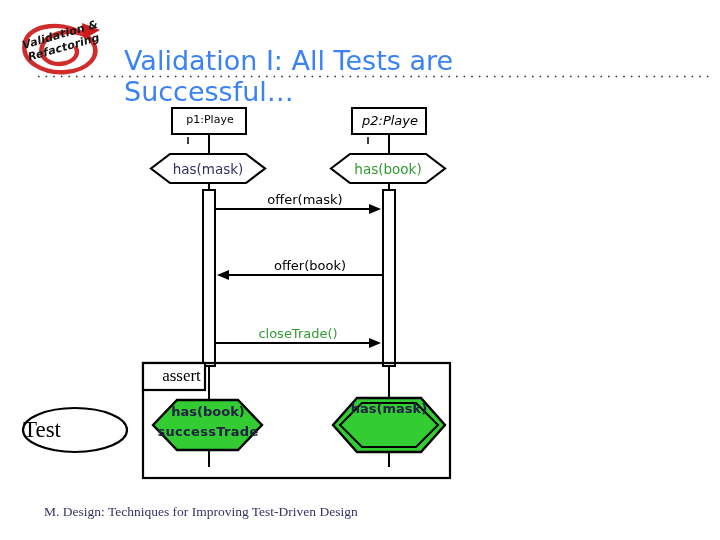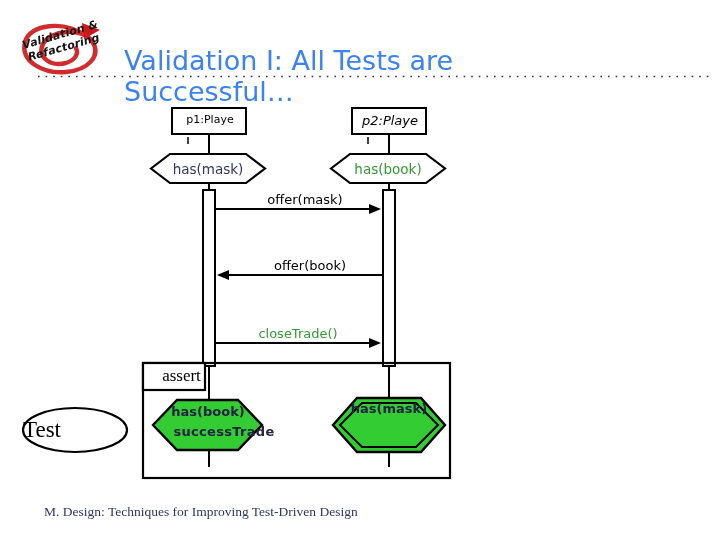--- a/index.html
+++ b/index.html
@@ -37,21 +37,21 @@
   #msg3-label{left:216px;top:326px;width:164px;}
 
   #assert-label{left:144px;top:366px;width:75px;text-align:center;
       font-family:"Liberation Serif",serif;font-size:17px;color:#000;}
   #test-label{left:23px;top:417px;width:104px;text-align:left;
       font-family:"Liberation Serif",serif;font-size:23px;color:#000;}
 
   .hexbold{position:absolute;font-weight:bold;font-size:13px;color:#222244;
       text-align:center;font-family:"DejaVu Sans",sans-serif;white-space:nowrap;}
   #ghex1-line1{left:153px;top:404px;width:110px;}
-  #ghex1-line2{left:150px;top:424px;width:116px;letter-spacing:.3px;margin-left:16px;}
+  #ghex1-line2{left:150px;top:424px;width:116px;letter-spacing:.3px;}
   #ghex2-line1{left:333px;top:401px;width:112px;}
 
   #footer{left:44px;top:504px;font-family:"Liberation Serif",serif;
       font-size:13.5px;color:#333366;white-space:nowrap;}
 </style>
 </head>
 <body>
 
 <div id="slide">
 

